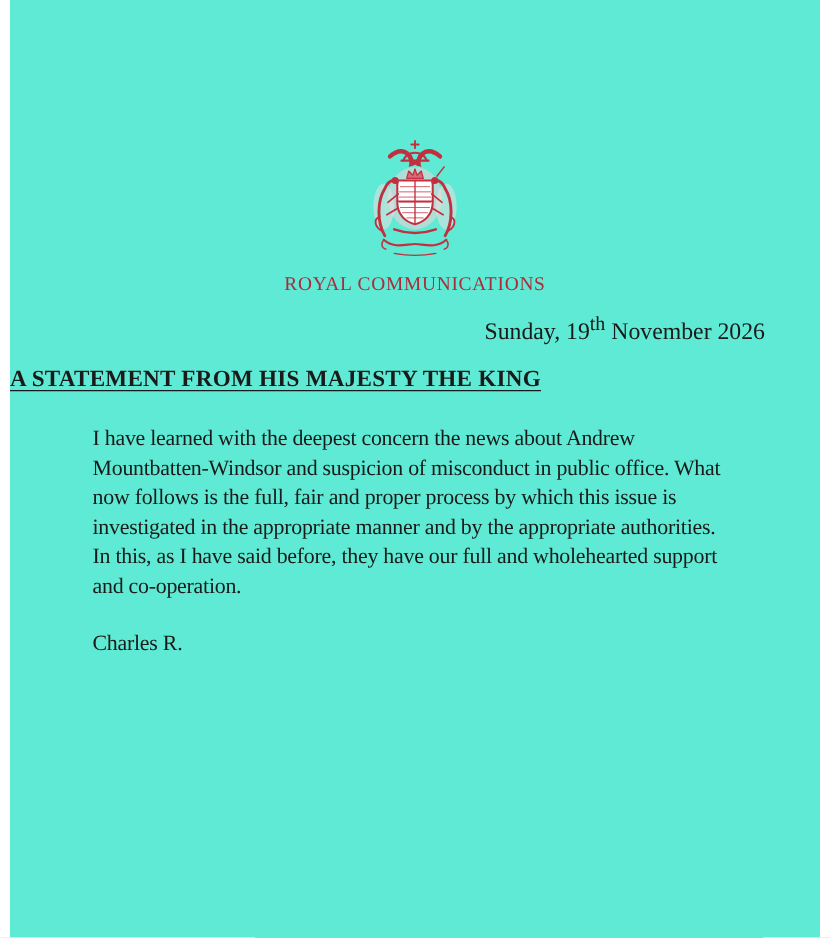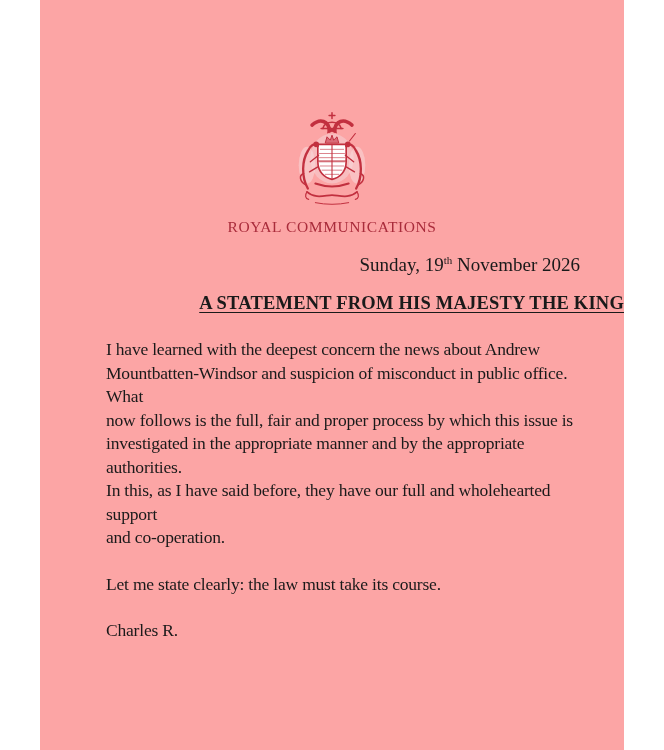--- a/index.html
+++ b/index.html
@@ -2,24 +2,24 @@
 <html><head>
 <meta charset="utf-8">
 <style>
   html, body {
     margin: 0;
     padding: 0;
     background: #ffffff;
   }
   .sheet {
     position: relative;
-    width: 584px;
+    width: 648px;
     height: 750px;
     margin: 0 auto;
-    background: #fca5a5;
+    background: #5eead4;
     font-family: "Liberation Serif", "DejaVu Serif", serif;
     color: #1a1a1a;
     overflow: hidden;
   }
   .masthead {
     padding-top: 110px;
     text-align: center;
   }
   .crest {
     display: inline-block;
@@ -32,26 +32,26 @@
     color: #a92c3b;
     font-weight: normal;
   }
   .dateline {
     margin-top: 18px;
     padding-right: 44px;
     text-align: right;
     font-size: 19px;
   }
   .dateline sup {
-    font-size: 11px;
+    font-size: 16px;
     line-height: 0;
   }
   .heading {
     margin-top: 17px;
-    text-align: right;
+    text-align: left;
     font-size: 18.5px;
     font-weight: bold;
     letter-spacing: 0.2px;
     text-decoration: underline;
     text-underline-offset: 3px;
   }
   .body-text {
     margin-top: 24px;
     padding: 0 20px 0 66px;
     font-size: 17.5px;
@@ -129,17 +129,16 @@
 
   <div class="heading">A STATEMENT FROM HIS MAJESTY THE KING</div>
 
   <div class="body-text">
     <p class="para">I have learned with the deepest concern the news about Andrew
 Mountbatten-Windsor and suspicion of misconduct in public office. What
 now follows is the full, fair and proper process by which this issue is
 investigated in the appropriate manner and by the appropriate authorities.
 In this, as I have said before, they have our full and wholehearted support
 and co-operation.</p>
-    <p class="para">Let me state clearly: the law must take its course.</p>
     <p class="signature">Charles R.</p>
   </div>
 
 </div>
 
 </body></html>

